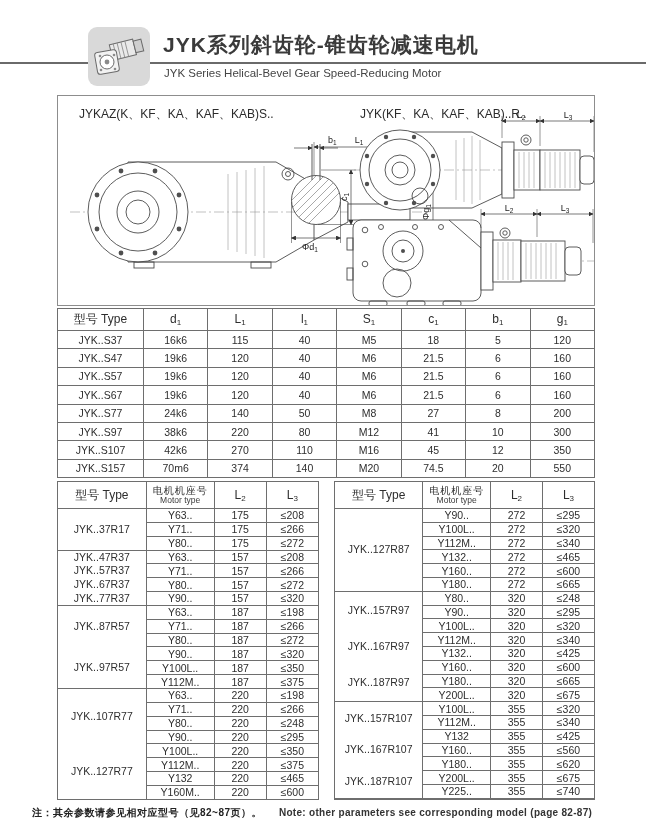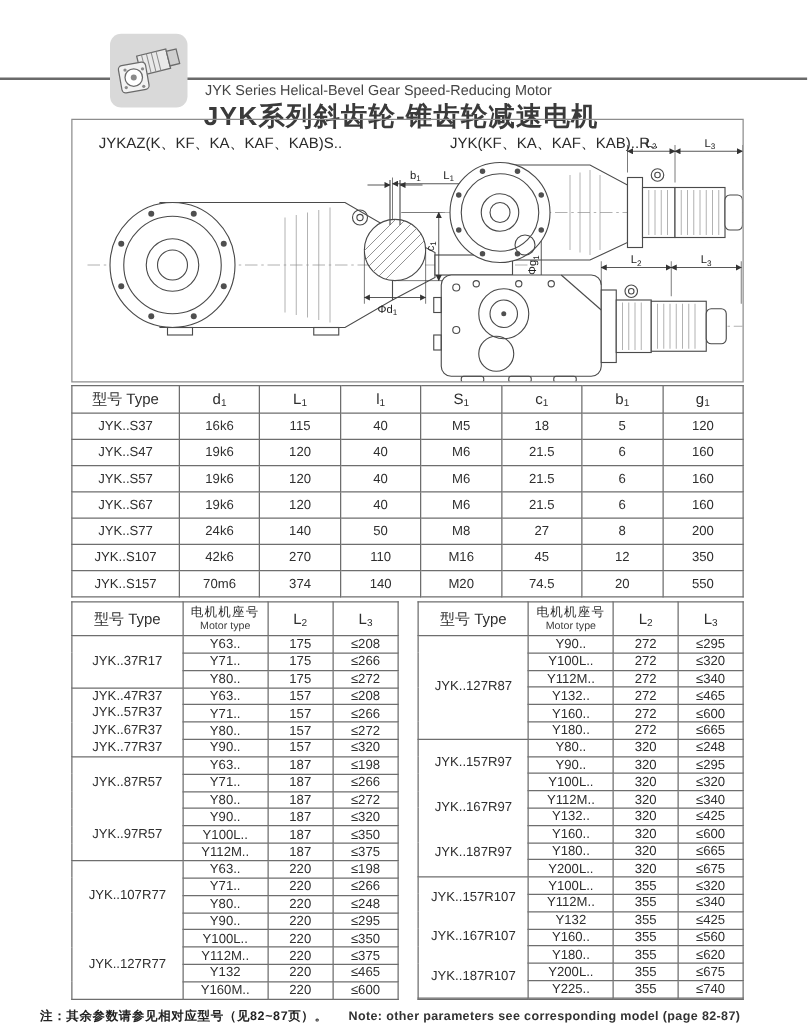--- a/index.html
+++ b/index.html
@@ -5,21 +5,21 @@
   html,body{margin:0;padding:0;background:#ffffff;}
   #page{
     position:relative; width:646px; height:826px; background:#fff; overflow:hidden;
     font-family:"Liberation Sans","DejaVu Sans",sans-serif; color:#2c2c2c;
   }
   
   #header-rule{position:absolute; left:0; top:62px; width:646px; height:2px; background:#6a6a6a;}
   #logo{position:absolute; left:88px; top:27px; width:62px; height:59px; background:#d9d9d9;
         border-radius:9px; z-index:2;}
   #page-title{position:absolute; left:163px; top:31px; font-size:21px; font-weight:bold;
-        color:#3a3a3a; letter-spacing:1px; white-space:nowrap;margin-top:48px;}
+        color:#3a3a3a; letter-spacing:1px; white-space:nowrap;}
   #page-subtitle{position:absolute; left:164px; top:67px; font-size:11.5px; color:#454545; white-space:nowrap;}
   
   #diagram-panel{position:absolute; left:57px; top:95px; width:538px; height:211px;
         border:1px solid #8d8d8d; box-sizing:border-box;}
   .diagram-caption{position:absolute; top:10px; font-size:12px; color:#2b2b2b; white-space:nowrap;}
   #caption-left{left:21px;}
   #caption-right{left:302px;}
   #diagram-svg{position:absolute; left:0; top:0;}
   .ln{fill:none; stroke:#4a4a4a; stroke-width:0.9;}
   .lnf{fill:#ffffff; stroke:#4a4a4a; stroke-width:0.9;}
@@ -338,20 +338,30 @@
             <td>JYK..S77</td>
             <td>24k6</td>
             <td>140</td>
             <td>50</td>
             <td>M8</td>
             <td>27</td>
             <td>8</td>
             <td>200</td>
           </tr>
           <tr>
+            <td>JYK..S97</td>
+            <td>38k6</td>
+            <td>220</td>
+            <td>80</td>
+            <td>M12</td>
+            <td>41</td>
+            <td>10</td>
+            <td>300</td>
+          </tr>
+          <tr>
             <td>JYK..S107</td>
             <td>42k6</td>
             <td>270</td>
             <td>110</td>
             <td>M16</td>
             <td>45</td>
             <td>12</td>
             <td>350</td>
           </tr>
           <tr>

